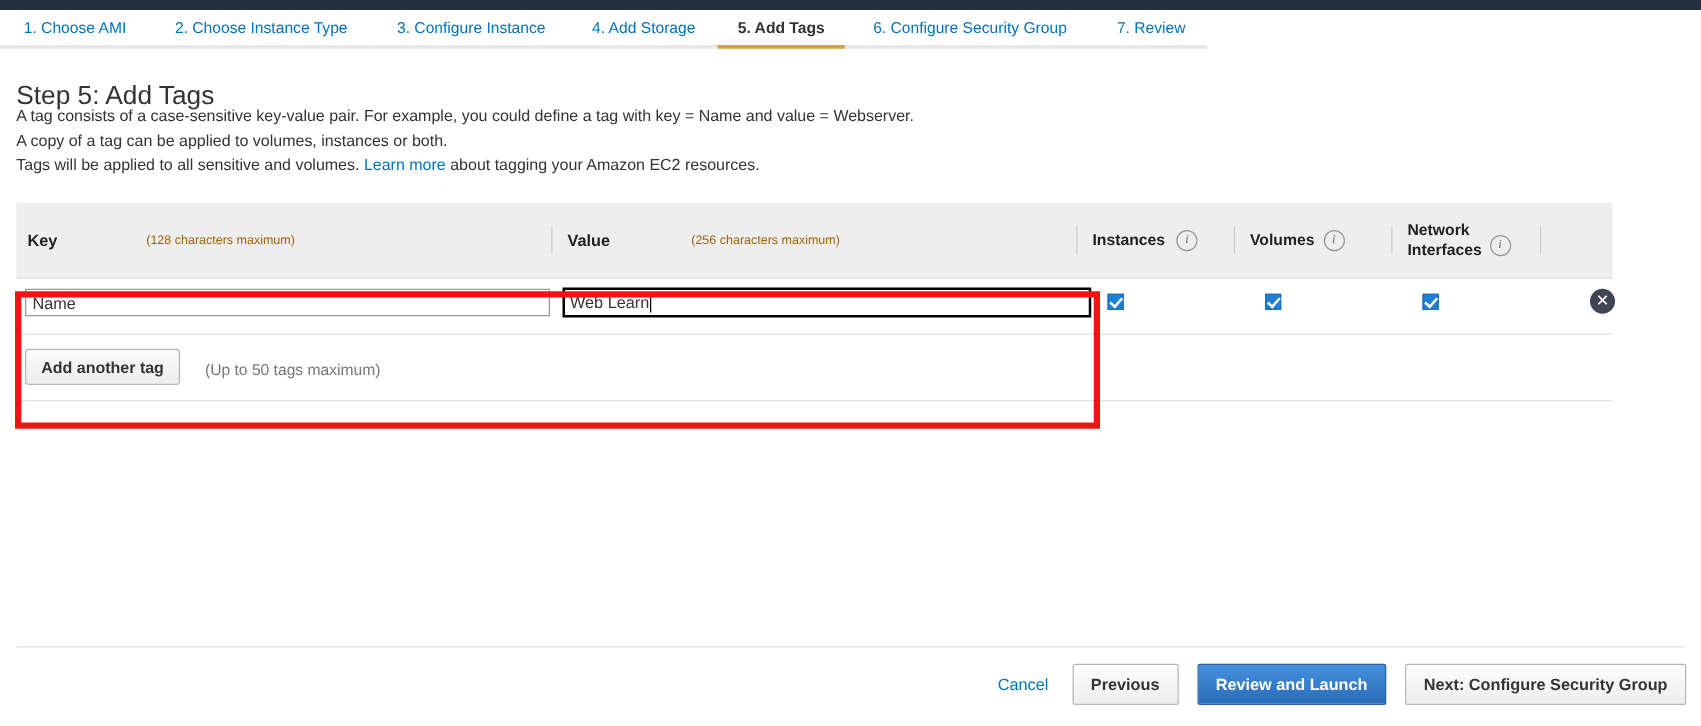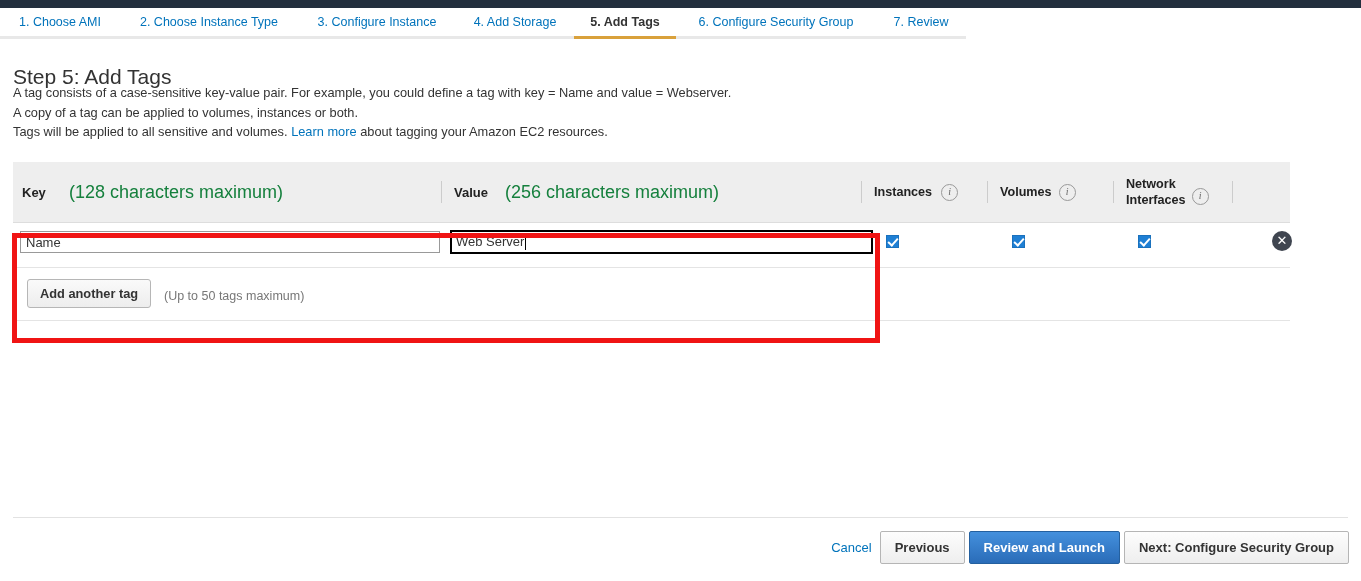--- a/index.html
+++ b/index.html
@@ -115,22 +115,23 @@
     border-left: 1px solid #cccccc;
     height: 22px;
     align-self: center;
   }
   .th-strong {
     font-weight: bold;
     color: #222222;
     font-size: 13px;
   }
   .th-hint {
-    color: #15803d;
-    font-size: 18px;
+    color: #a16207;
+    font-size: 10px;
+    margin-left: 48px;
   }
   .th-title {
     font-weight: bold;
     color: #222222;
     font-size: 12.6px;
     line-height: 16px;
   }
 
   .info-icon {
     display: inline-flex;
@@ -239,21 +240,21 @@
     color: #ffffff;
     font-size: 13px;
     line-height: 20px;
     text-align: center;
     cursor: pointer;
     font-family: "Liberation Sans", sans-serif;
   }
 
   .add-tag-btn {
     position: absolute;
-    left: 14px;
+    left: 7px;
     top: 11px;
     background: linear-gradient(to bottom, #fafafa 0%, #ededed 100%);
     border: 1px solid #b6b6b6;
     border-radius: 3px;
     padding: 6px 12px;
     font-size: 12.8px;
     font-weight: bold;
     color: #333333;
     cursor: pointer;
     font-family: "Liberation Sans", sans-serif;
@@ -287,21 +288,21 @@
     width: 1335px;
     height: 1px;
     background: #e2e2e2;
   }
   .footer {
     position: absolute;
     right: 12px;
     top: 531px;
     display: flex;
     align-items: center;
-    gap: 4px;
+    gap: 15px;
   }
   .btn {
     font-family: "Liberation Sans", sans-serif;
     font-size: 13px;
     font-weight: bold;
     border-radius: 2px;
     padding: 8px 14px;
     cursor: pointer;
     line-height: 15px;
     box-sizing: border-box;
@@ -404,21 +405,21 @@
         <span>Interfaces</span>
       </span>
       <span class="info-icon" style="margin-top:8px;">i</span>
     </div>
     <div class="th-sep"></div>
   </div>
 
   <div class="trow">
     <input class="key-input" type="text" value="Name" style="">
     <div class="value-input-wrap">
-      <span class="value-text">Web Server</span>
+      <span class="value-text">Web Learn</span>
         <span class="caret"></span>
     </div>
     <div class="cb cb-instances"></div>
     <div class="cb cb-volumes"></div>
     <div class="cb cb-network"></div>
     <div class="remove-btn">✕</div>
   </div>
 
   <div class="trow2">
     <button class="add-tag-btn">Add another tag</button>

